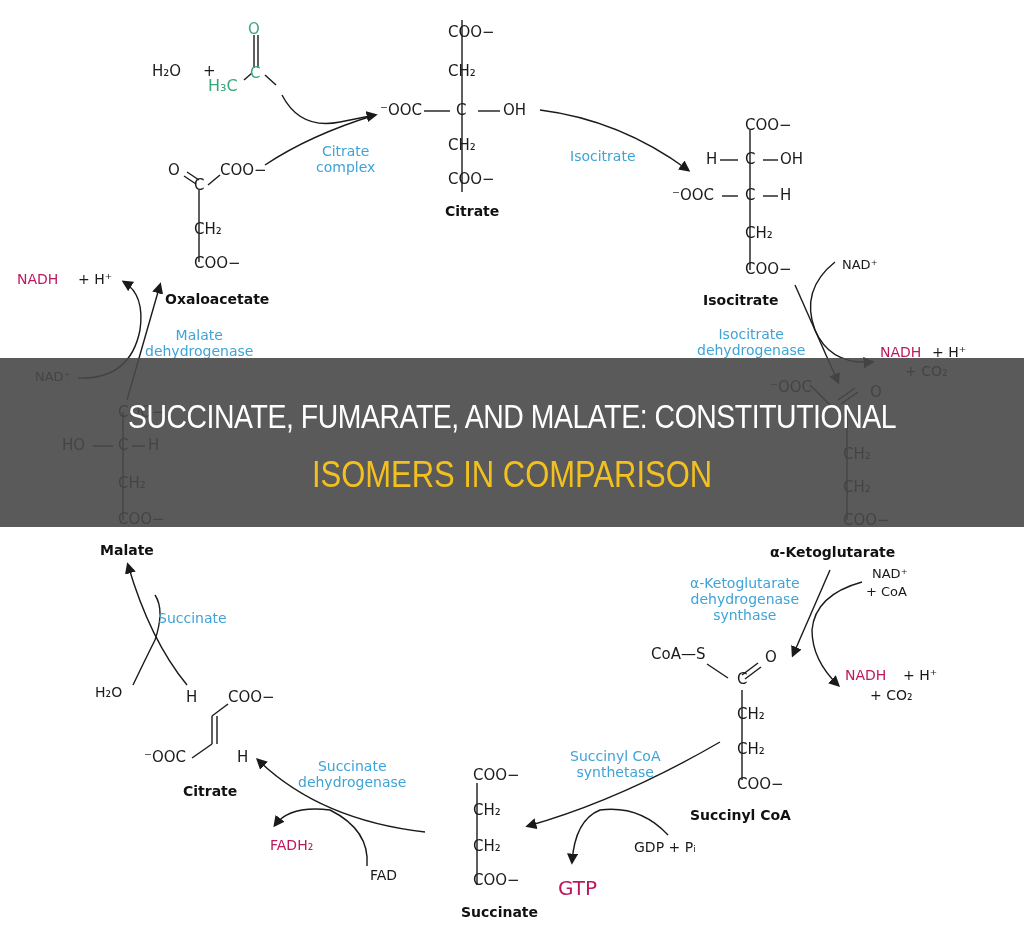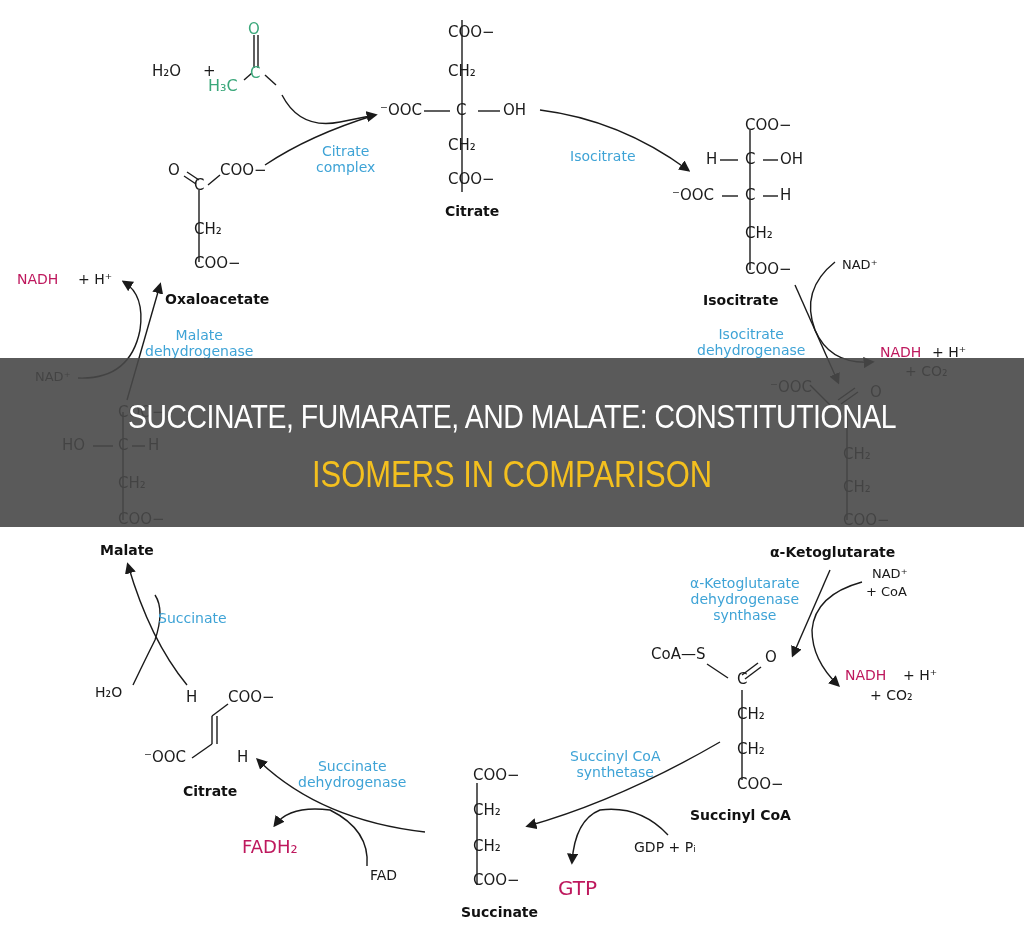--- a/index.html
+++ b/index.html
@@ -180,21 +180,21 @@
   <span class="t" style="left:473px;top:768px">COO−</span>
   <span class="t" style="left:473px;top:803px">CH₂</span>
   <span class="t" style="left:473px;top:839px">CH₂</span>
   <span class="t" style="left:473px;top:873px">COO−</span>
   <span class="t name" style="left:461px;top:905px">Succinate</span>
 
   <div class="t enz" style="left:298px;top:758px">
     <div>Succinate</div>
     <div>dehydrogenase</div>
   </div>
-  <span class="t pink" style="left:242px;top:838px;font-size:18px">FADH₂</span>
+  <span class="t pink" style="left:270px;top:838px;font-size:14px">FADH₂</span>
   <span class="t" style="left:370px;top:868px;font-size:14px">FAD</span>
 
   <span class="t" style="left:186px;top:690px">H</span>
   <span class="t" style="left:228px;top:690px">COO−</span>
   <span class="t" style="left:144px;top:750px">⁻OOC</span>
   <span class="t" style="left:237px;top:750px">H</span>
   <span class="t name" style="left:183px;top:784px">Citrate</span>
 
   <div class="t enz" style="left:158px;top:610px">
     <div>Succinate</div>

